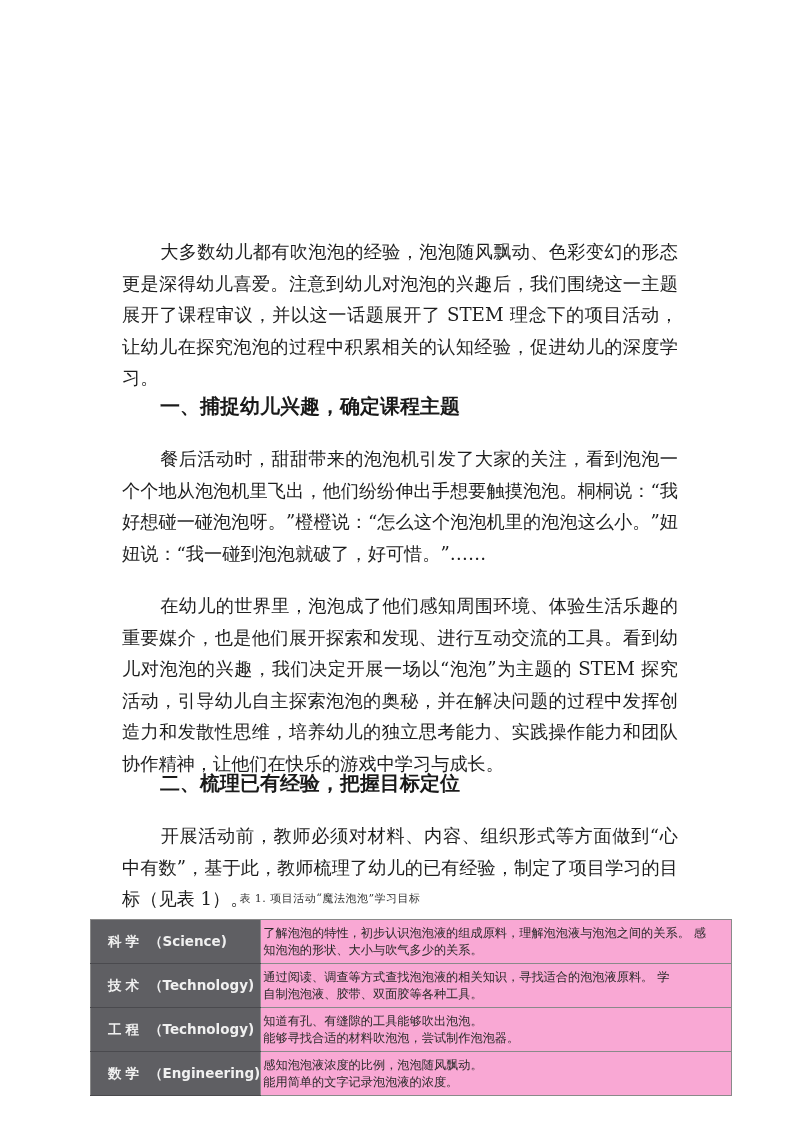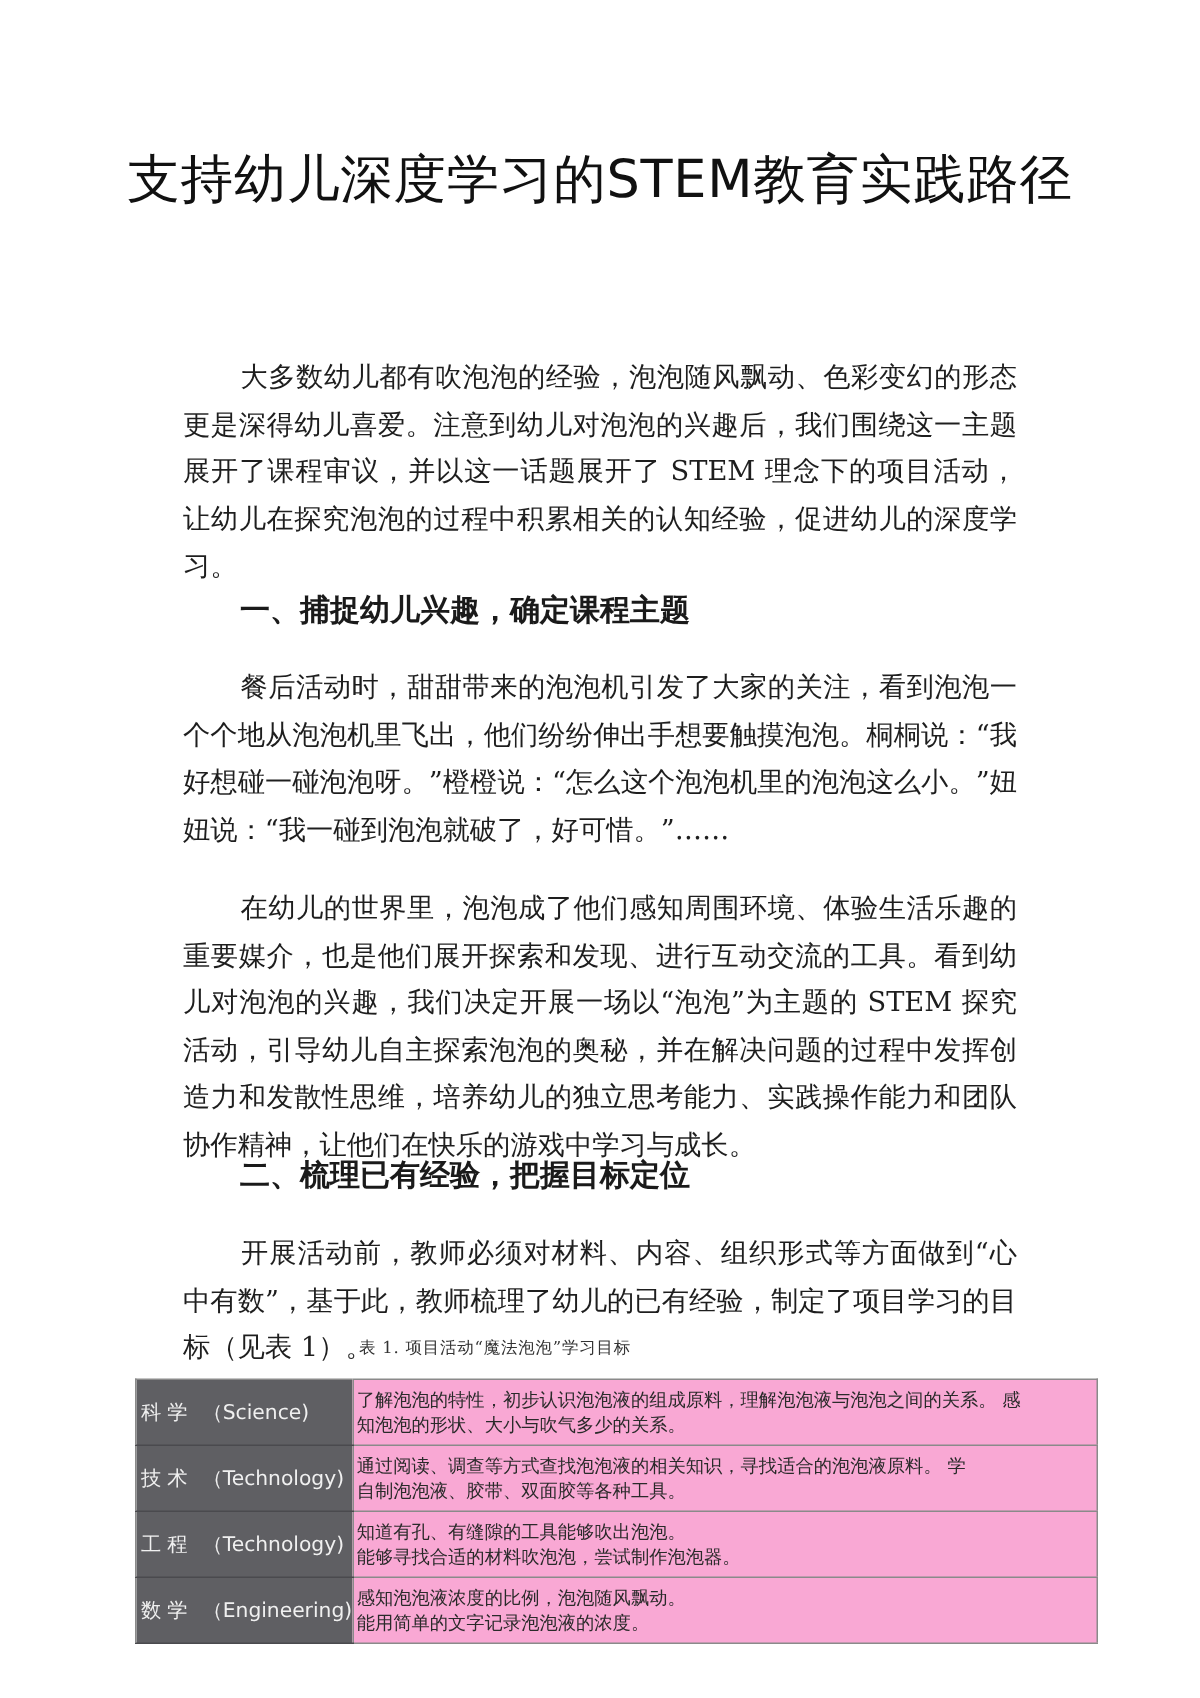--- a/index.html
+++ b/index.html
@@ -91,24 +91,25 @@
       height: 43px;
       padding: 0;
       vertical-align: middle;
       border-bottom: 1.5px solid #8a8a8a;
     }
     .goals-table td.subject {
       width: 140px;
       background: #5f5f63;
       color: #f0f0f0;
       font-size: 13.5px;
-      padding-left: 3px;
+      padding-left: 17px;
       white-space: nowrap;
       border-right: 1.5px solid #8a8a8a;
       border-bottom: 1.5px solid #4a4a4e;
+      font-weight: bold;
     }
     .goals-table td.subject .cn {
       letter-spacing: 4px;
       margin-right: 6px;
     }
     .goals-table td.goal {
       background: #f9a8d4;
       color: #2a2a2a;
       font-size: 12.2px;
       line-height: 17px;
@@ -116,21 +117,20 @@
     }
     .goal-line {
       display: block;
       white-space: nowrap;
     }
   </style>
 </head>
 <body>
 
 <div class="title-block">
-  <h1 class="title-main">支持幼儿深度学习的STEM教育实践路径</h1>
 </div>
 
 <p class="para" style="top:236px;"><span class="indent"></span><span>大多数幼儿都有吹泡泡的经验，泡泡随风飘动、色彩变幻的形态更是深得幼儿喜爱。注意到幼儿对泡泡的兴趣后，我们围绕这一主题展开了课程审议，并以这一话题展开了 STEM 理念下的项目活动，让幼儿在探究泡泡的过程中积累相关的认知经验，促进幼儿的深度学习。</span></p>
 
 <h3 class="heading" style="top:392px;">一、捕捉幼儿兴趣，确定课程主题</h3>
 
 <p class="para" style="top:443px;"><span class="indent"></span><span>餐后活动时，甜甜带来的泡泡机引发了大家的关注，看到泡泡一个个地从泡泡机里飞出，他们纷纷伸出手想要触摸泡泡。桐桐说：“我好想碰一碰泡泡呀。”橙橙说：“怎么这个泡泡机里的泡泡这么小。”妞妞说：“我一碰到泡泡就破了，好可惜。”……</span></p>
 
 <p class="para" style="top:590px;"><span class="indent"></span><span>在幼儿的世界里，泡泡成了他们感知周围环境、体验生活乐趣的重要媒介，也是他们展开探索和发现、进行互动交流的工具。看到幼儿对泡泡的兴趣，我们决定开展一场以“泡泡”为主题的 STEM 探究活动，引导幼儿自主探索泡泡的奥秘，并在解决问题的过程中发挥创造力和发散性思维，培养幼儿的独立思考能力、实践操作能力和团队协作精神，让他们在快乐的游戏中学习与成长。</span></p>
 

